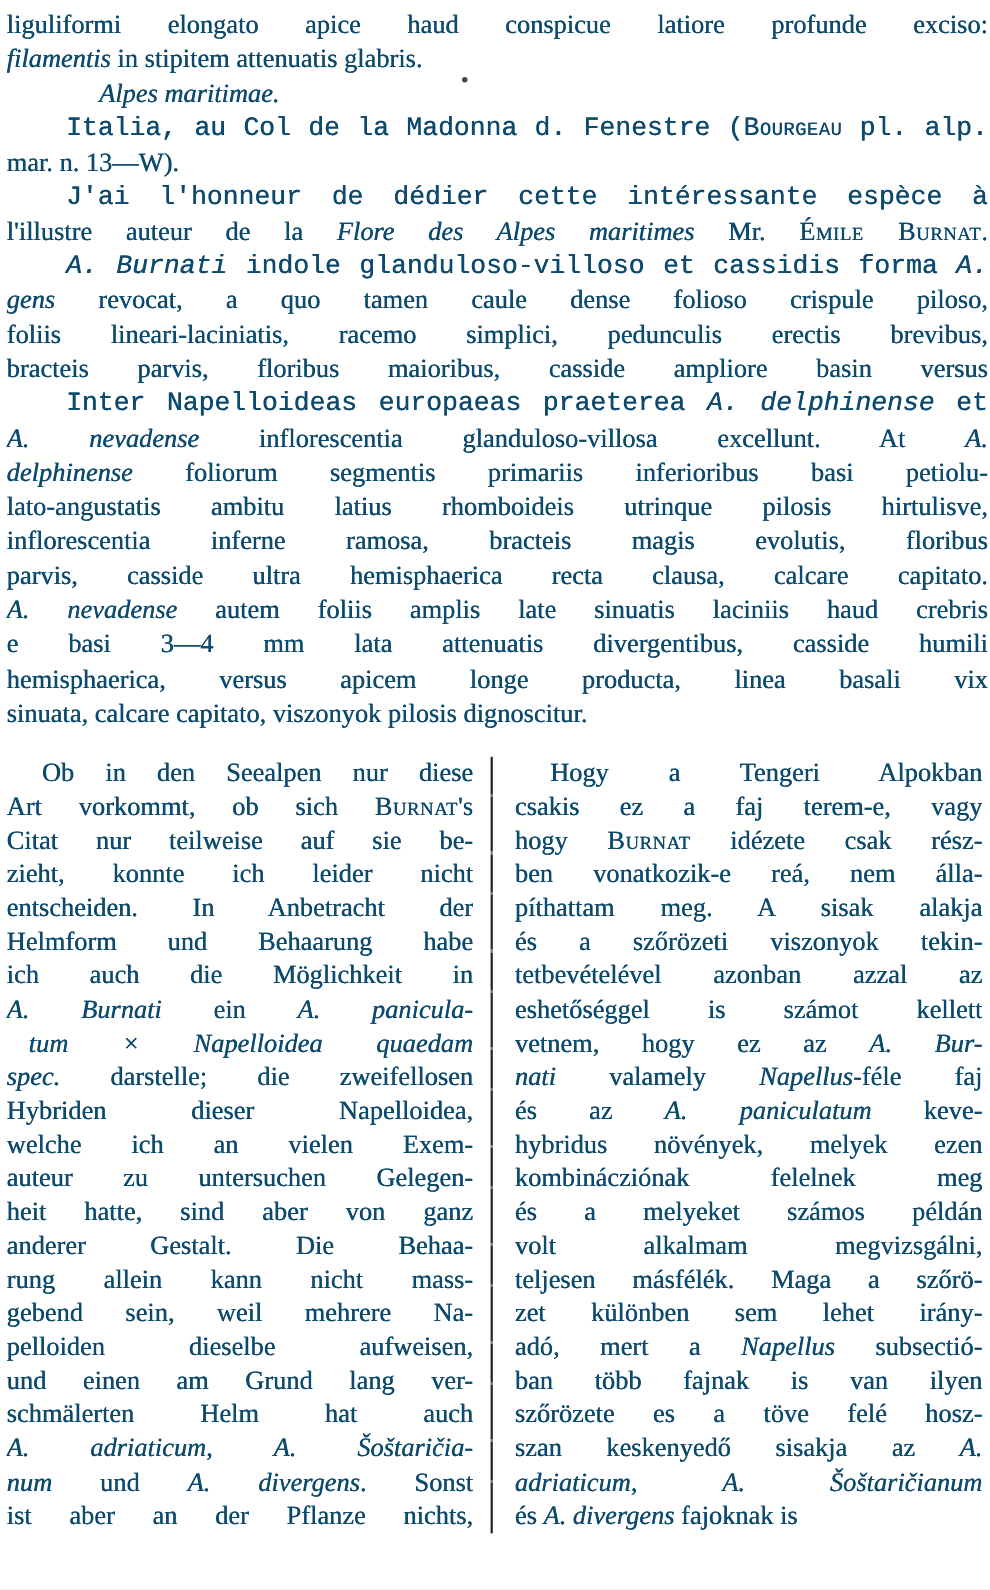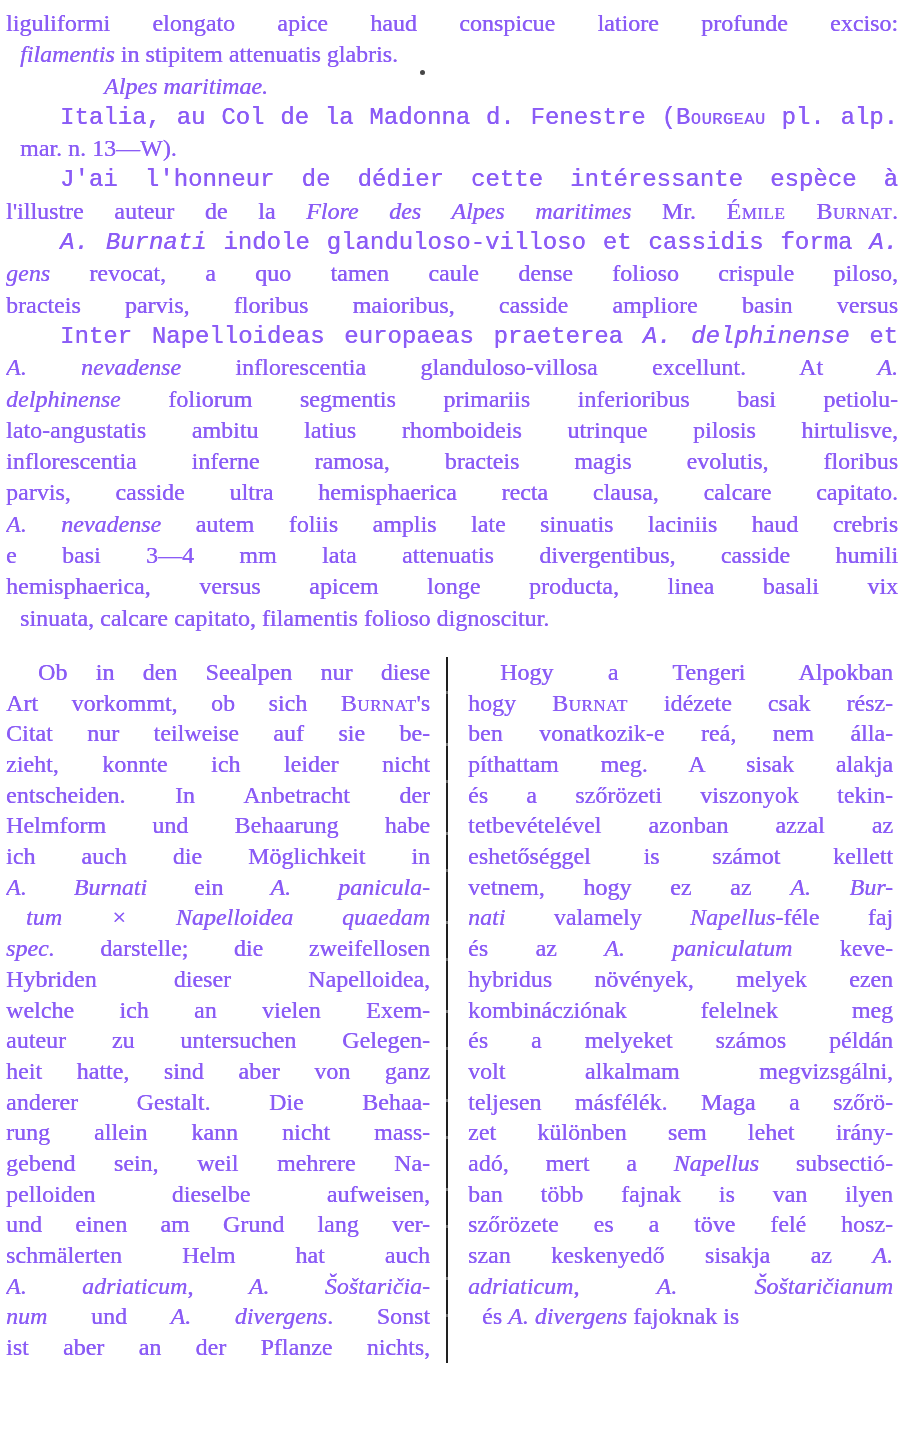--- a/index.html
+++ b/index.html
@@ -2,35 +2,35 @@
 <html><head>
 <meta charset="utf-8">
 <style>
   html, body { margin: 0; padding: 0; background: #e8e8e4; }
   .page {
     position: relative;
     width: 900px;
     height: 1445px;
     margin: 0 auto;
     background: #ffffff;
-    color: #8b5cf6;
+    color: #0c4a6e;
     font-family: "Liberation Serif", "DejaVu Serif", serif;
     overflow: hidden;
     box-sizing: border-box;
     padding: 8px 4px 0 6px;
     text-shadow: 0.35px 0 0 currentColor;
   }
   .top { width: 892px; font-size: 24px; }
   .top .line { line-height: 31.3px; height: 31.3px; white-space: nowrap0; }
   .line {
     text-align: justify;
     text-align-last: justify;
     overflow: hidden;
   }
-  .line.last { text-align-last: left; margin-left: 14px; }
+  .line.last { text-align-last: left; }
   .top .ind1 { text-indent: 54px; font-family: Liberation Mono, monospace; }
   .top .ind2 { text-indent: 84px; }
   .cols { display: flex; margin-top: 23px; align-items: stretch; }
   .col { font-size: 24px; }
   .col .line { line-height: 30.7px; height: 30.7px; }
   .col.left  { width: 424px; }
   .col.right { width: 425px; }
   .col .ind1 { text-indent: 32px; }
   .col .ind2 { text-indent: 20px; }
   .divider {
@@ -62,31 +62,32 @@
   <div class="top" id="top-section">
       <div class="line"><span>liguliformi elongato apice haud conspicue latiore profunde exciso:</span></div>
       <div class="line last"><span class="it">filamentis</span><span> in stipitem attenuatis glabris.</span></div>
       <div class="line last ind2"><span class="it">Alpes maritimae.</span></div>
       <div class="line ind1"><span>Italia, au Col de la Madonna d. Fenestre (</span><span class="sc">Bourgeau</span><span> pl. alp.</span></div>
       <div class="line last"><span>mar. n. 13—W).</span></div>
       <div class="line ind1"><span>J'ai l'honneur de dédier cette intéressante espèce à</span></div>
       <div class="line"><span>l'illustre auteur de la </span><span class="it">Flore des Alpes maritimes</span><span> Mr. </span><span class="sc">Émile Burnat</span><span>.</span></div>
       <div class="line ind1"><span class="it">A. Burnati</span><span> indole glanduloso-villoso et cassidis forma </span><span class="it">A. diver-</span></div>
       <div class="line"><span class="it">gens</span><span> revocat, a quo tamen caule dense folioso crispule piloso,</span></div>
+      <div class="line"><span>foliis lineari-laciniatis, racemo simplici, pedunculis erectis brevibus,</span></div>
       <div class="line"><span>bracteis parvis, floribus maioribus, casside ampliore basin versus</span></div>
       <div class="line ind1"><span>Inter Napelloideas europaeas praeterea </span><span class="it">A. delphinense</span><span> et</span></div>
       <div class="line"><span class="it">A. nevadense</span><span> inflorescentia glanduloso-villosa excellunt. At </span><span class="it">A.</span></div>
       <div class="line"><span class="it">delphinense</span><span> foliorum segmentis primariis inferioribus basi petiolu-</span></div>
       <div class="line"><span>lato-angustatis ambitu latius rhomboideis utrinque pilosis hirtulisve,</span></div>
       <div class="line"><span>inflorescentia inferne ramosa, bracteis magis evolutis, floribus</span></div>
       <div class="line"><span>parvis, casside ultra hemisphaerica recta clausa, calcare capitato.</span></div>
       <div class="line"><span class="it">A. nevadense</span><span> autem foliis amplis late sinuatis laciniis haud crebris</span></div>
       <div class="line"><span>e basi 3—4 mm lata attenuatis divergentibus, casside humili</span></div>
       <div class="line"><span>hemisphaerica, versus apicem longe producta, linea basali vix</span></div>
-      <div class="line last"><span>sinuata, calcare capitato, filamentis folioso dignoscitur.</span></div>
+      <div class="line last"><span>sinuata, calcare capitato, viszonyok pilosis dignoscitur.</span></div>
     </div>
   <div class="cols">
     <div class="col left" id="col-left">
         <div class="line ind1"><span>Ob in den Seealpen nur diese</span></div>
         <div class="line"><span>Art vorkommt, ob sich </span><span class="sc">Burnat</span><span>'s</span></div>
         <div class="line"><span>Citat nur teilweise auf sie be-</span></div>
         <div class="line"><span>zieht, konnte ich leider nicht</span></div>
         <div class="line"><span>entscheiden. In Anbetracht der</span></div>
         <div class="line"><span>Helmform und Behaarung habe</span></div>
         <div class="line"><span>ich auch die Möglichkeit in</span></div>
@@ -103,20 +104,21 @@
         <div class="line"><span>pelloiden dieselbe aufweisen,</span></div>
         <div class="line"><span>und einen am Grund lang ver-</span></div>
         <div class="line"><span>schmälerten Helm hat auch</span></div>
         <div class="line"><span class="it">A. adriaticum</span><span>, </span><span class="it">A. Šoštaričia-</span></div>
         <div class="line"><span class="it">num</span><span> und </span><span class="it">A. divergens</span><span>. Sonst</span></div>
         <div class="line"><span>ist aber an der Pflanze nichts,</span></div>
       </div>
     <div class="divider" id="col-divider"></div>
     <div class="col right" id="col-right">
         <div class="line ind1"><span>Hogy a Tengeri Alpokban</span></div>
+        <div class="line"><span>csakis ez a faj terem-e, vagy</span></div>
         <div class="line"><span>hogy </span><span class="sc">Burnat</span><span> idézete csak rész-</span></div>
         <div class="line"><span>ben vonatkozik-e reá, nem álla-</span></div>
         <div class="line"><span>píthattam meg. A sisak alakja</span></div>
         <div class="line"><span>és a szőrözeti viszonyok tekin-</span></div>
         <div class="line"><span>tetbevételével azonban azzal az</span></div>
         <div class="line"><span>eshetőséggel is számot kellett</span></div>
         <div class="line"><span>vetnem, hogy ez az </span><span class="it">A. Bur-</span></div>
         <div class="line"><span class="it">nati</span><span> valamely </span><span class="it">Napellus</span><span>-féle faj</span></div>
         <div class="line"><span>és az </span><span class="it">A. paniculatum</span><span> keve-</span></div>
         <div class="line"><span>hybridus növények, melyek ezen</span></div>

